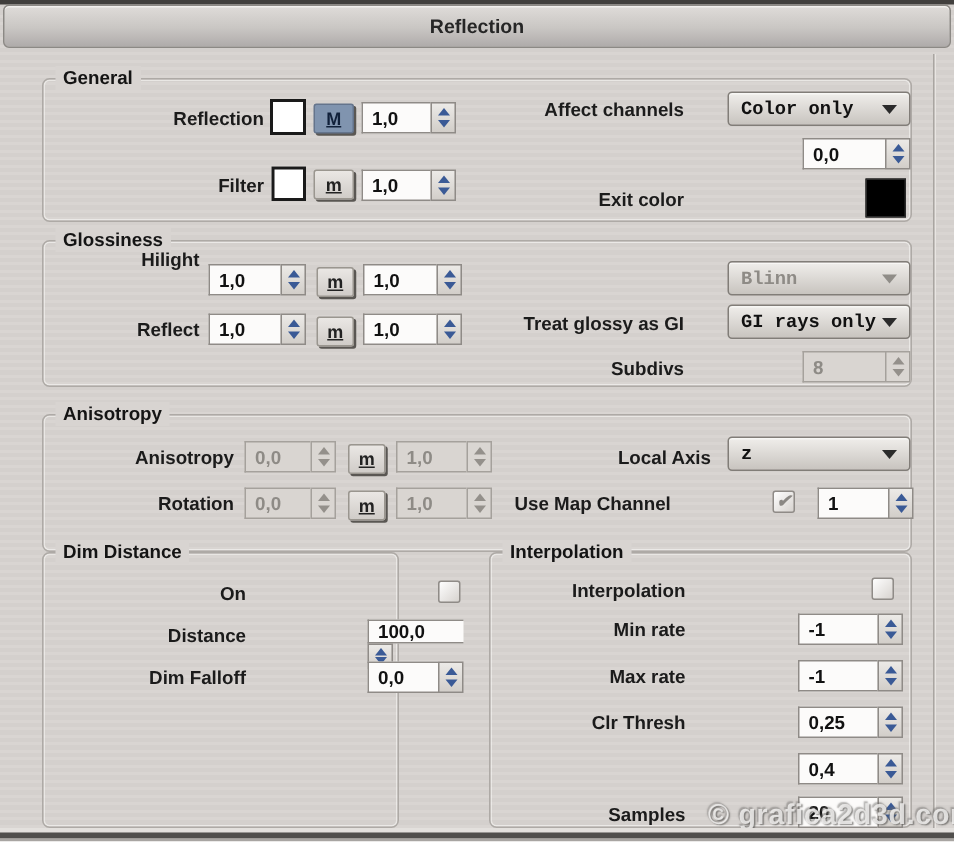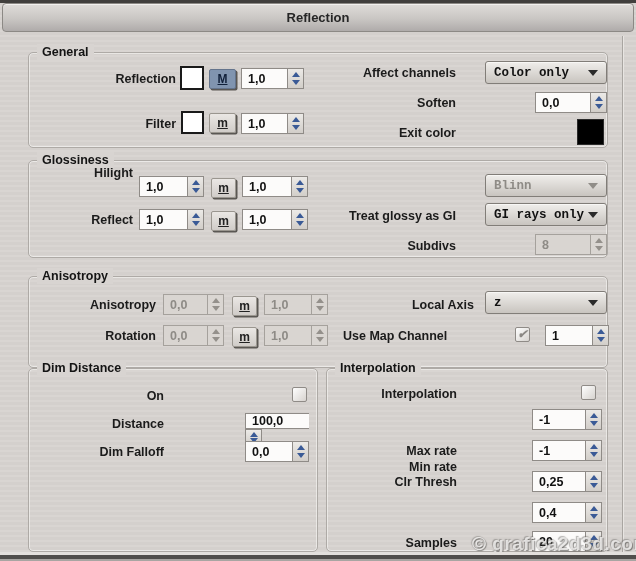--- a/index.html
+++ b/index.html
@@ -96,21 +96,20 @@
           <i class="tri-dn"></i>
         </span>
     </span>
 
     <span class="lbl" style="left:302px;top:12px;width:125px;">Affect channels</span>
     <div class="dd" style="left:456px;top:8px;width:122px;">
       <span class="val">Color only</span>
       <span class="arr"></span>
     </div>
 
-    <span class="lbl" style="left:302px;top:42px;width:125px;">Soften</span>
     <span class="spin" style="left:506px;top:39px;width:72px;">
       <input value="0,0" style="">
       <span class="btns">
           <i class="tri-up"></i>
           <i class="tri-dn"></i>
         </span>
     </span>
 
     <span class="lbl" style="left:42px;top:63px;width:105px;">Filter</span>
     <span class="swatch" style="left:152px;top:58px;width:23px;height:23px;"></span>
@@ -234,21 +233,21 @@
       </span>
     <span class="spin" style="left:516px;top:48px;width:64px;">
       <input value="1" style="">
       <span class="btns">
           <i class="tri-up"></i>
           <i class="tri-dn"></i>
         </span>
     </span>
   </div>
 
-  <div class="group" style="left:28px;top:368px;width:290px;height:184px;">
+  <div class="group" style="left:28px;top:368px;width:238px;height:184px;">
     <span class="legend">Dim Distance</span>
 
     <span class="lbl" style="left:12px;top:19px;width:123px;">On</span>
     <span class="cb" style="left:263px;top:18px;"></span>
 
     <span class="lbl" style="left:12px;top:47px;width:123px;">Distance</span>
     <span class="spin" style="left:216px;top:44px;width:64px;flex-direction:column;">
       <input value="100,0" style="">
       <span class="btns">
           <i class="tri-up"></i>
@@ -265,21 +264,21 @@
         </span>
     </span>
   </div>
 
   <div class="group" style="left:326px;top:368px;width:282px;height:184px;">
     <span class="legend">Interpolation</span>
 
     <span class="lbl" style="left:20px;top:17px;width:110px;">Interpolation</span>
     <span class="cb" style="left:254px;top:16px;"></span>
 
-    <span class="lbl" style="left:20px;top:43px;width:110px;margin-top:47px;">Min rate</span>
+    <span class="lbl" style="left:20px;top:43px;width:110px;">Min rate</span>
     <span class="spin" style="left:205px;top:40px;width:70px;">
       <input value="-1" style="">
       <span class="btns">
           <i class="tri-up"></i>
           <i class="tri-dn"></i>
         </span>
     </span>
 
     <span class="lbl" style="left:20px;top:74px;width:110px;">Max rate</span>
     <span class="spin" style="left:205px;top:71px;width:70px;">

